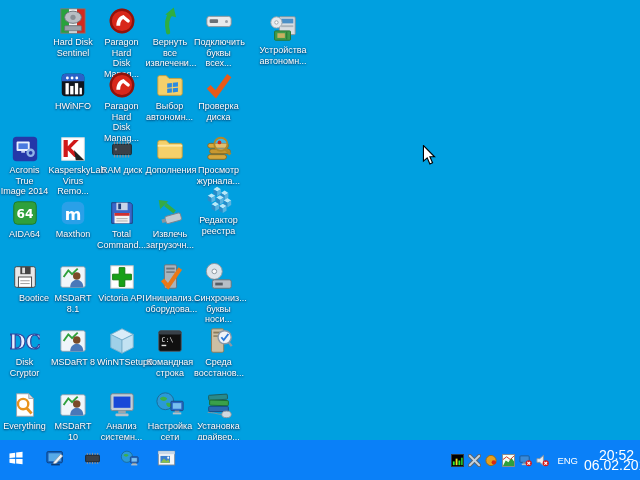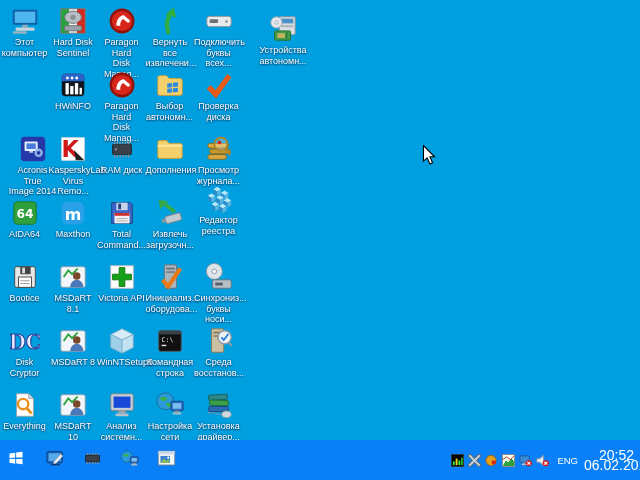--- a/index.html
+++ b/index.html
@@ -17,30 +17,20 @@
   #trayarea{margin-left:auto;display:flex;align-items:center;}
   .tico{width:15px;height:15px;margin-right:2px;display:flex;align-items:center;justify-content:center;}
   .lang{color:#fff;font-size:9.5px;margin:0 6px 0 5px;}
   .clock{color:#fff;font-size:14px;line-height:10px;text-align:right;margin-right:6px;width:50px;}
   #cursor{position:absolute;pointer-events:none;}
 </style>
 </head>
 <body style="background: rgb(0, 160, 224);">
 
 <div id="desktop">
-    <div class="dicon" style="left: 0px; top: 6px;">
-      <div class="glyph"><svg width="30" height="30" viewBox="0 0 32 32">
-          <rect x="3" y="4" width="26" height="16" rx="1.5" fill="#0f5ca8"></rect>
-          <rect x="5" y="6" width="22" height="12" fill="#4db8f0"></rect>
-          <rect x="13" y="20" width="6" height="3" fill="#8fa8ba"></rect>
-          <rect x="6" y="23" width="20" height="3.5" rx="1" fill="#c9d4dd"></rect>
-          <rect x="3" y="27" width="15" height="2.5" rx="1" fill="#9db2c0"></rect>
-        </svg></div>
-      <div class="dlabel">Этот<br>компьютер</div>
-    </div>
     <div class="dicon" style="left: 48.5px; top: 6px;">
       <div class="glyph"><svg width="30" height="30" viewBox="0 0 32 32">
           <rect x="3" y="3" width="8.7" height="26" fill="#27a23c"></rect>
           <rect x="11.7" y="3" width="8.6" height="26" fill="#f2f2f2"></rect>
           <rect x="20.3" y="3" width="8.7" height="26" fill="#d42a1e"></rect>
           <rect x="3" y="3" width="26" height="26" fill="none" stroke="#7a7a7a"></rect>
           <ellipse cx="16" cy="12" rx="9" ry="6.5" fill="#b8bec4" stroke="#6a7076"></ellipse>
           <circle cx="16" cy="12" r="2.8" fill="#888f96"></circle>
           <rect x="7" y="21" width="18" height="5.5" rx="1" fill="#9aa2aa" stroke="#6a7076"></rect>
         </svg></div>
@@ -119,21 +109,21 @@
           </g>
         </svg></div>
       <div class="dlabel">Выбор<br>автономн...</div>
     </div>
     <div class="dicon" style="left: 194px; top: 70px;">
       <div class="glyph"><svg width="30" height="30" viewBox="0 0 32 32">
           <path d="M5 18 L12.5 26 L27 6" fill="none" stroke="#e85a18" stroke-width="5.5"></path>
         </svg></div>
       <div class="dlabel">Проверка<br>диска</div>
     </div>
-    <div class="dicon" style="left: 0px; top: 134px; padding-left: 8px;">
+    <div class="dicon" style="left: 0px; top: 134px;">
       <div class="glyph"><svg width="30" height="30" viewBox="0 0 32 32">
           <rect x="3" y="3" width="26" height="26" rx="4" fill="#2438a8"></rect>
           <rect x="7" y="8" width="14" height="10" rx="1" fill="#e8f0ff"></rect>
           <rect x="9" y="10" width="10" height="6" fill="#4a7ae0"></rect>
           <rect x="12" y="18" width="4" height="2" fill="#c0ccf0"></rect>
           <circle cx="22" cy="20" r="4.5" fill="#8fb4e8"></circle>
           <circle cx="22" cy="20" r="2" fill="#2438a8"></circle>
         </svg></div>
       <div class="dlabel">Acronis True<br>Image 2014</div>
     </div>
@@ -240,21 +230,21 @@
           <polygon points="25,20 29,17.5 29,22.5 25,25" fill="#5ab4e0"></polygon>
           <polygon points="8,21.5 12,19 16,21.5 12,24" fill="#b8e8f8"></polygon>
           <polygon points="8,21.5 12,24 12,29 8,26.5" fill="#2a8cc8"></polygon>
           <polygon points="12,24 16,21.5 16,26.5 12,29" fill="#5ab4e0"></polygon>
           <polygon points="16,23.5 20,21 24,23.5 20,26" fill="#b8e8f8"></polygon>
           <polygon points="16,23.5 20,26 20,31 16,28.5" fill="#2a8cc8"></polygon>
           <polygon points="20,26 24,23.5 24,28.5 20,31" fill="#5ab4e0"></polygon>
         </svg></div>
       <div class="dlabel">Редактор<br>реестра</div>
     </div>
-    <div class="dicon" style="left: 0px; top: 262px;">
+    <div class="dicon" style="left: 0px; top: 262px; text-align: right;">
       <div class="glyph"><svg width="30" height="30" viewBox="0 0 32 32">
           <rect x="5" y="5" width="22" height="22" rx="2" fill="#e8e8e8" stroke="#444"></rect>
           <rect x="11" y="5" width="11" height="8" fill="#444"></rect>
           <rect x="13" y="6" width="3" height="6" fill="#ddd"></rect>
           <rect x="9" y="16" width="14" height="11" fill="#fff" stroke="#444"></rect>
           <line x1="11" y1="20" x2="21" y2="20" stroke="#999"></line>
           <line x1="11" y1="23" x2="21" y2="23" stroke="#999"></line>
         </svg></div>
       <div class="dlabel">Bootice</div>
     </div>

